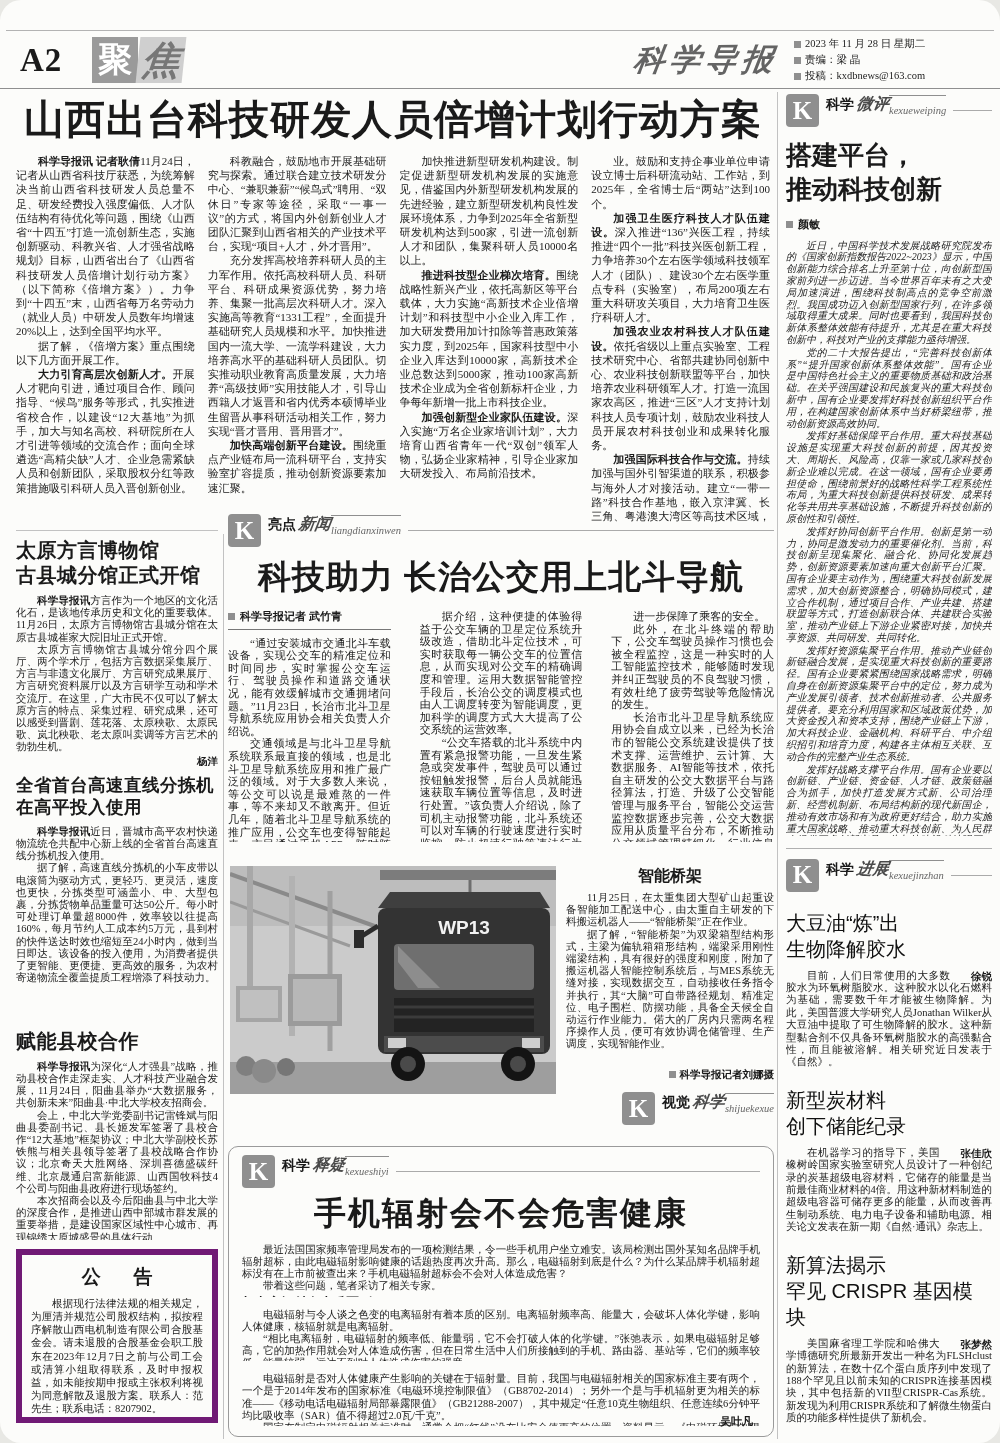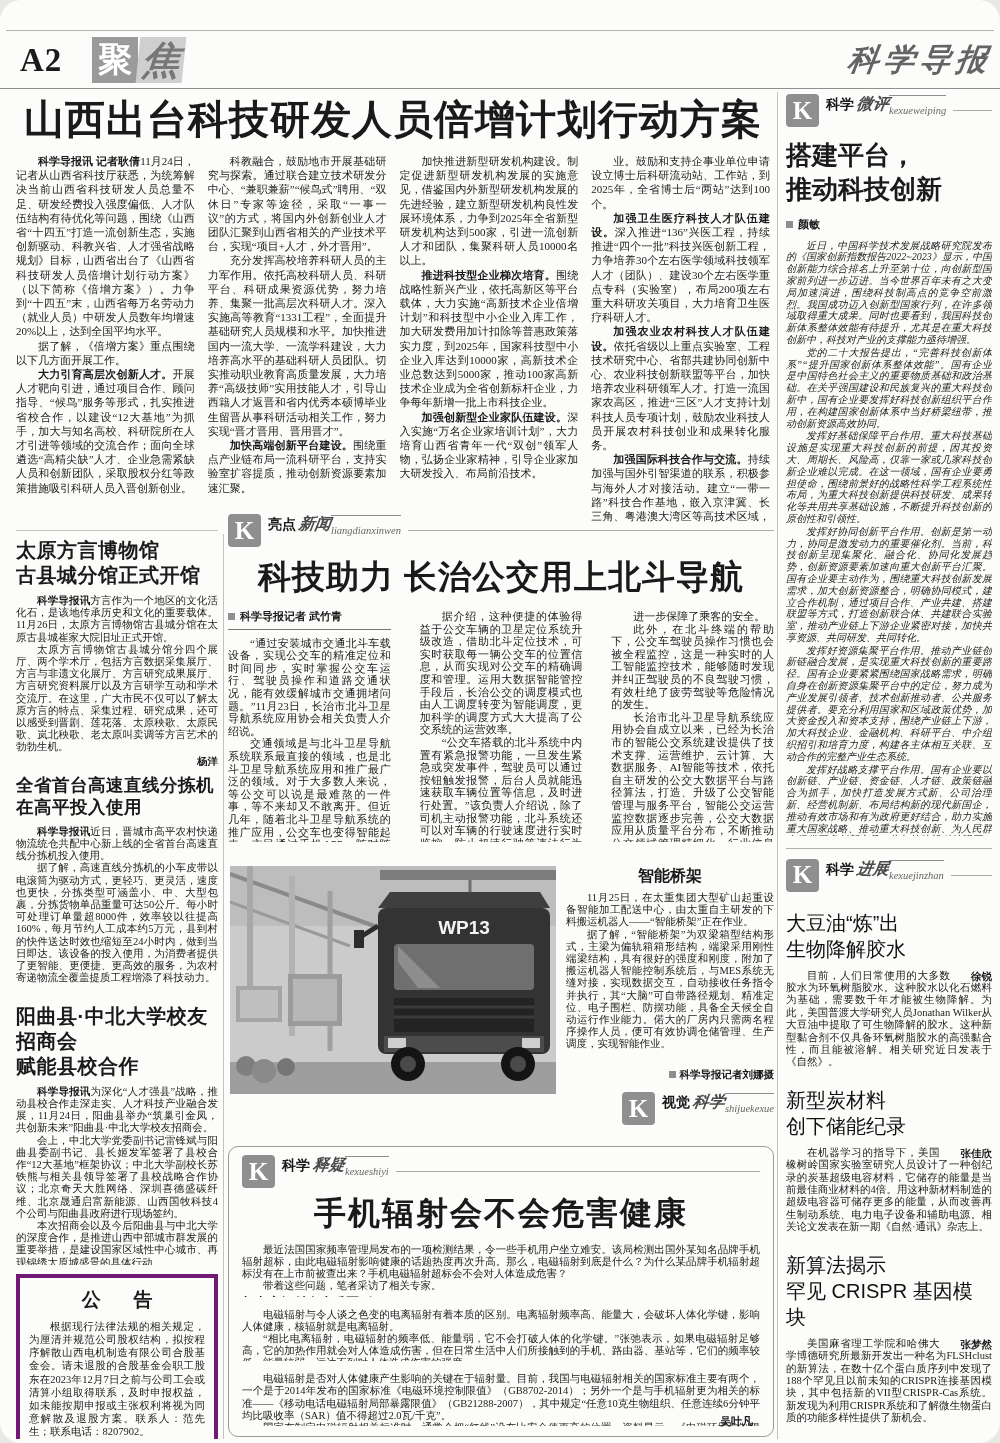--- a/index.html
+++ b/index.html
@@ -65,21 +65,21 @@
   .jz-title{font-family:"Liberation Sans",sans-serif;font-weight:400;font-size:20px;line-height:1.3;color:#111;margin-bottom:8px;}
   .jz-body{font-size:10.5px;line-height:12.4px;text-align:justify;text-indent:2em;margin:0;}
 
   
   .leftcol{position:absolute;left:16px;top:538px;width:202px;height:901px;overflow:hidden;}
   .la-title{font-family:"Liberation Sans",sans-serif;font-weight:700;font-size:20px;line-height:1.25;letter-spacing:0.5px;}
   .la-title.small{font-size:17.5px;}
   .la-body{font-size:10.5px;line-height:12.2px;text-align:justify;overflow:hidden;margin-top:6px;}
   .h172{height:172px;} .h170{height:170px;} .h180{height:180px;}
   .la{margin-bottom:9px;}
-  .notice{border:4px solid #701a75;padding:7px 9px;margin-top:8px;height:148px;overflow:hidden;}
+  .notice{border:6px solid #701a75;padding:7px 9px;margin-top:8px;height:148px;overflow:hidden;}
   .notice-title{text-align:center;font-weight:700;font-size:19px;letter-spacing:14px;margin:2px 0 7px;text-indent:14px;}
   .notice-body{font-size:10.5px;line-height:13.2px;text-align:justify;}
 
   
   .liangdian{position:absolute;left:228px;top:514px;width:546px;}
   .ld-hl{font-family:"Liberation Sans",sans-serif;font-weight:900;font-size:33px;letter-spacing:1px;
          text-align:center;margin:8px 0 10px;}
   .ld-cols{display:flex;gap:29px;height:232px;overflow:hidden;}
   .ld-col{flex:1;font-size:11px;line-height:12.6px;text-align:justify;overflow:hidden;}
   .ld-byline{font-family:"Liberation Sans",sans-serif;font-weight:700;font-size:11px;
@@ -109,20 +109,34 @@
 <div class="page">
   <div class="topline"></div>
 
   <div class="header">
     <div class="a2">A2</div>
     <div class="jujiao">
       <div class="jj1">聚</div>
       <div class="jj2">焦</div>
     </div>
     <div class="masthead">科学导报</div>
+    <div class="pubinfo">
+      <div class="row">
+          <span class="sq"></span>
+          <span>2023 年 11 月 28 日  星期二</span>
+        </div>
+      <div class="row">
+          <span class="sq"></span>
+          <span>责编：梁 晶</span>
+        </div>
+      <div class="row">
+          <span class="sq"></span>
+          <span>投稿：kxdbnews@163.com</span>
+        </div>
+    </div>
   </div>
   <div class="headrule"></div>
 
   <div class="main-hl">山西出台科技研发人员倍增计划行动方案</div>
   <div class="main-cols">
     <div class="mcol">
 
     <p class="para"><span class="lead">科学导报讯 记者耿倩</span><span>11月24日，记者从山西省科技厅获悉，为统筹解决当前山西省科技研发人员总量不足、研发经费投入强度偏低、人才队伍结构有待优化等问题，围绕《山西省“十四五”打造一流创新生态，实施创新驱动、科教兴省、人才强省战略规划》目标，山西省出台了《山西省科技研发人员倍增计划行动方案》（以下简称《倍增方案》）。力争到“十四五”末，山西省每万名劳动力（就业人员）中研发人员数年均增速20%以上，达到全国平均水平。</span></p>
         <p class="para"><span>据了解，《倍增方案》重点围绕以下几方面开展工作。</span></p>
         <p class="para"><span class="lead">大力引育高层次创新人才。</span><span>开展人才靶向引进，通过项目合作、顾问指导、“候鸟”服务等形式，扎实推进省校合作，以建设“12大基地”为抓手，加大与知名高校、科研院所在人才引进等领域的交流合作；面向全球遴选“高精尖缺”人才、企业急需紧缺人员和创新团队，采取股权分红等政策措施吸引科研人员入晋创新创业。</span></p>
@@ -225,24 +239,24 @@
     </div>
     <div class="la">
       <div class="la-title small"><span>全省首台高速直线分拣机</span><br><span>在高平投入使用</span></div>
       <div class="la-body h170">
 
       <p class="para"><span class="lead">科学导报讯</span><span>近日，晋城市高平农村快递物流统仓共配中心新上线的全省首台高速直线分拣机投入使用。</span></p>
           <p class="para"><span>据了解，高速直线分拣机的小车皮带以电滚筒为驱动方式，更轻巧、更灵活，速度也更快，分拣类型可涵盖小、中、大型包裹，分拣货物单品重量可达50公斤。每小时可处理订单量超8000件，效率较以往提高160%，每月节约人工成本约5万元，县到村的快件送达时效也缩短至24小时内，做到当日即达。该设备的投入使用，为消费者提供了更智能、更便捷、更高效的服务，为农村寄递物流全覆盖提质工程增添了科技动力。</span></p>
         </div>
     </div>
     <div class="la">
-      <div class="la-title"><span>阳曲县·中北大学校友招商会</span><br><span>赋能县校合作</span></div>
+      <div class="la-title"><br><span>赋能县校合作</span></div>
       <div class="la-body h180">
 
-      <p class="para"><span class="lead">科学导报讯</span><span>为深化“人才强县”战略，推动县校合作走深走实、人才科技产业融合发展，11月24日，阳曲县举办“筑巢引金凤，共创新未来”阳曲县·中北大学校友招商会。</span></p>
+      <p class="para"><span class="lead">科学导报讯</span><span>为深化“人才强县”战略，推动县校合作走深走实、人才科技产业融合发展，11月24日，阳曲县举办“大数据服务，共创新未来”阳曲县·中北大学校友招商会。</span></p>
           <p class="para"><span>会上，中北大学党委副书记雷锋斌与阳曲县委副书记、县长姬发军签署了县校合作“12大基地”框架协议；中北大学副校长苏铁熊与相关县领导签署了县校战略合作协议；北京奇天大胜网络、深圳喜德盛碳纤维、北京晟通启富新能源、山西国牧科技4个公司与阳曲县政府进行现场签约。</span></p>
           <p class="para"><span>本次招商会以及今后阳曲县与中北大学的深度合作，是推进山西中部城市群发展的重要举措，是建设国家区域性中心城市、再现锦绣太原城盛景的具体行动。</span></p>
         </div>
     </div>
 
     <div class="notice">
       <div class="notice-title">公 告</div>
       <div class="notice-body">
 
       <p class="para"><span>根据现行法律法规的相关规定，为厘清并规范公司股权结构，拟按程序解散山西电机制造有限公司合股基金会。请未退股的合股基金会职工股东在2023年12月7日之前与公司工会或清算小组取得联系，及时申报权益，如未能按期申报或主张权利将视为同意解散及退股方案。联系人：范先生；联系电话：8207902。</span></p>

